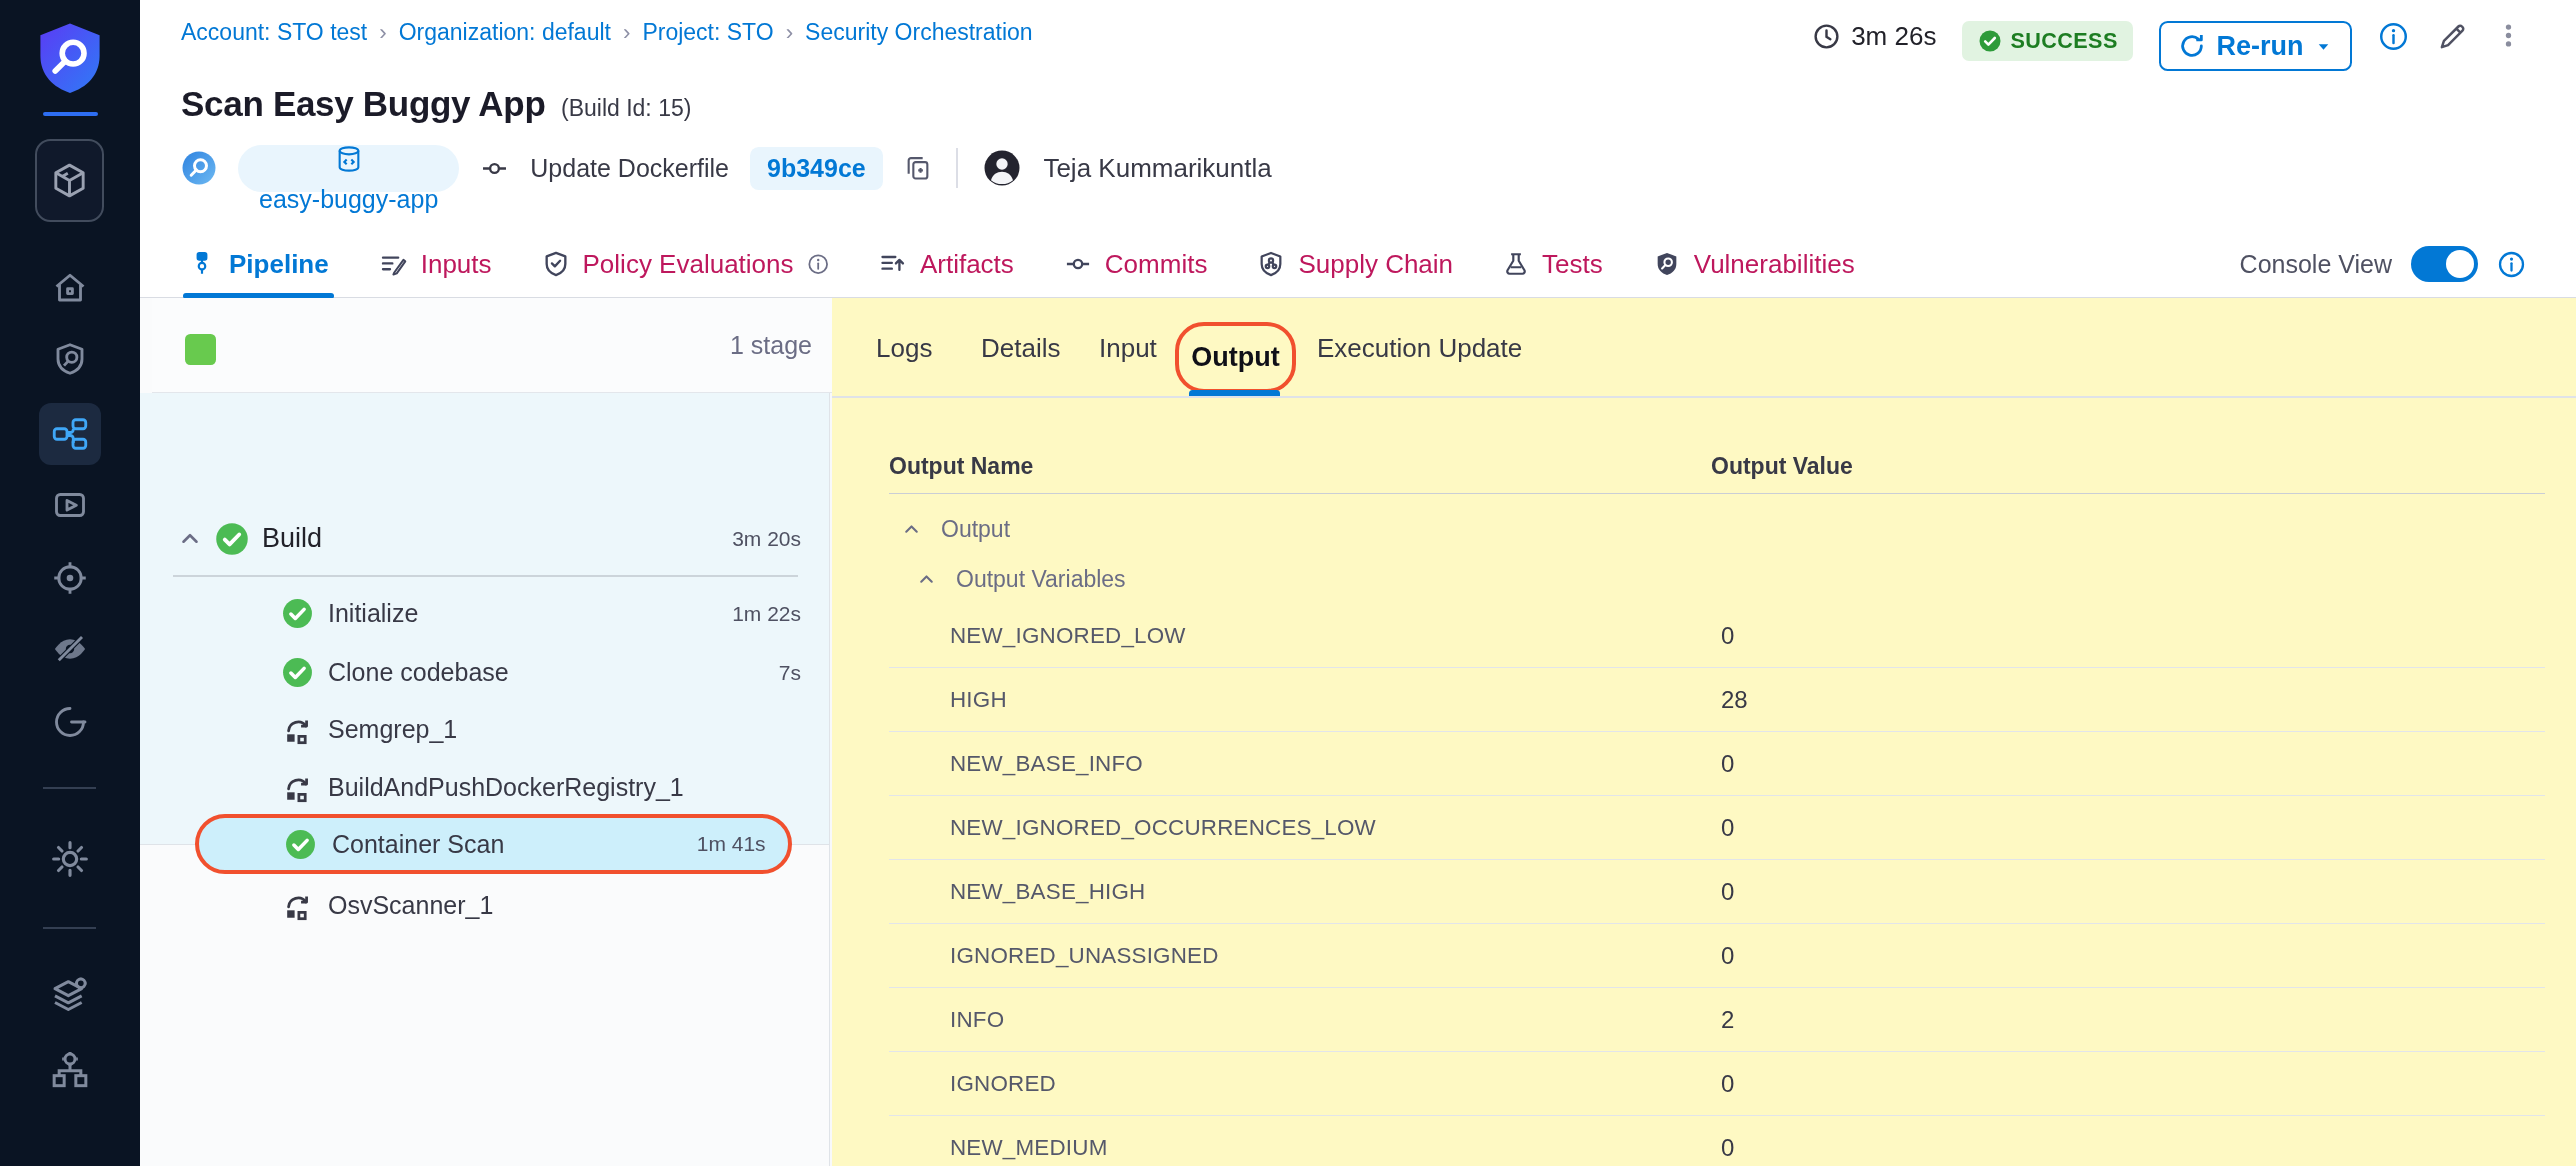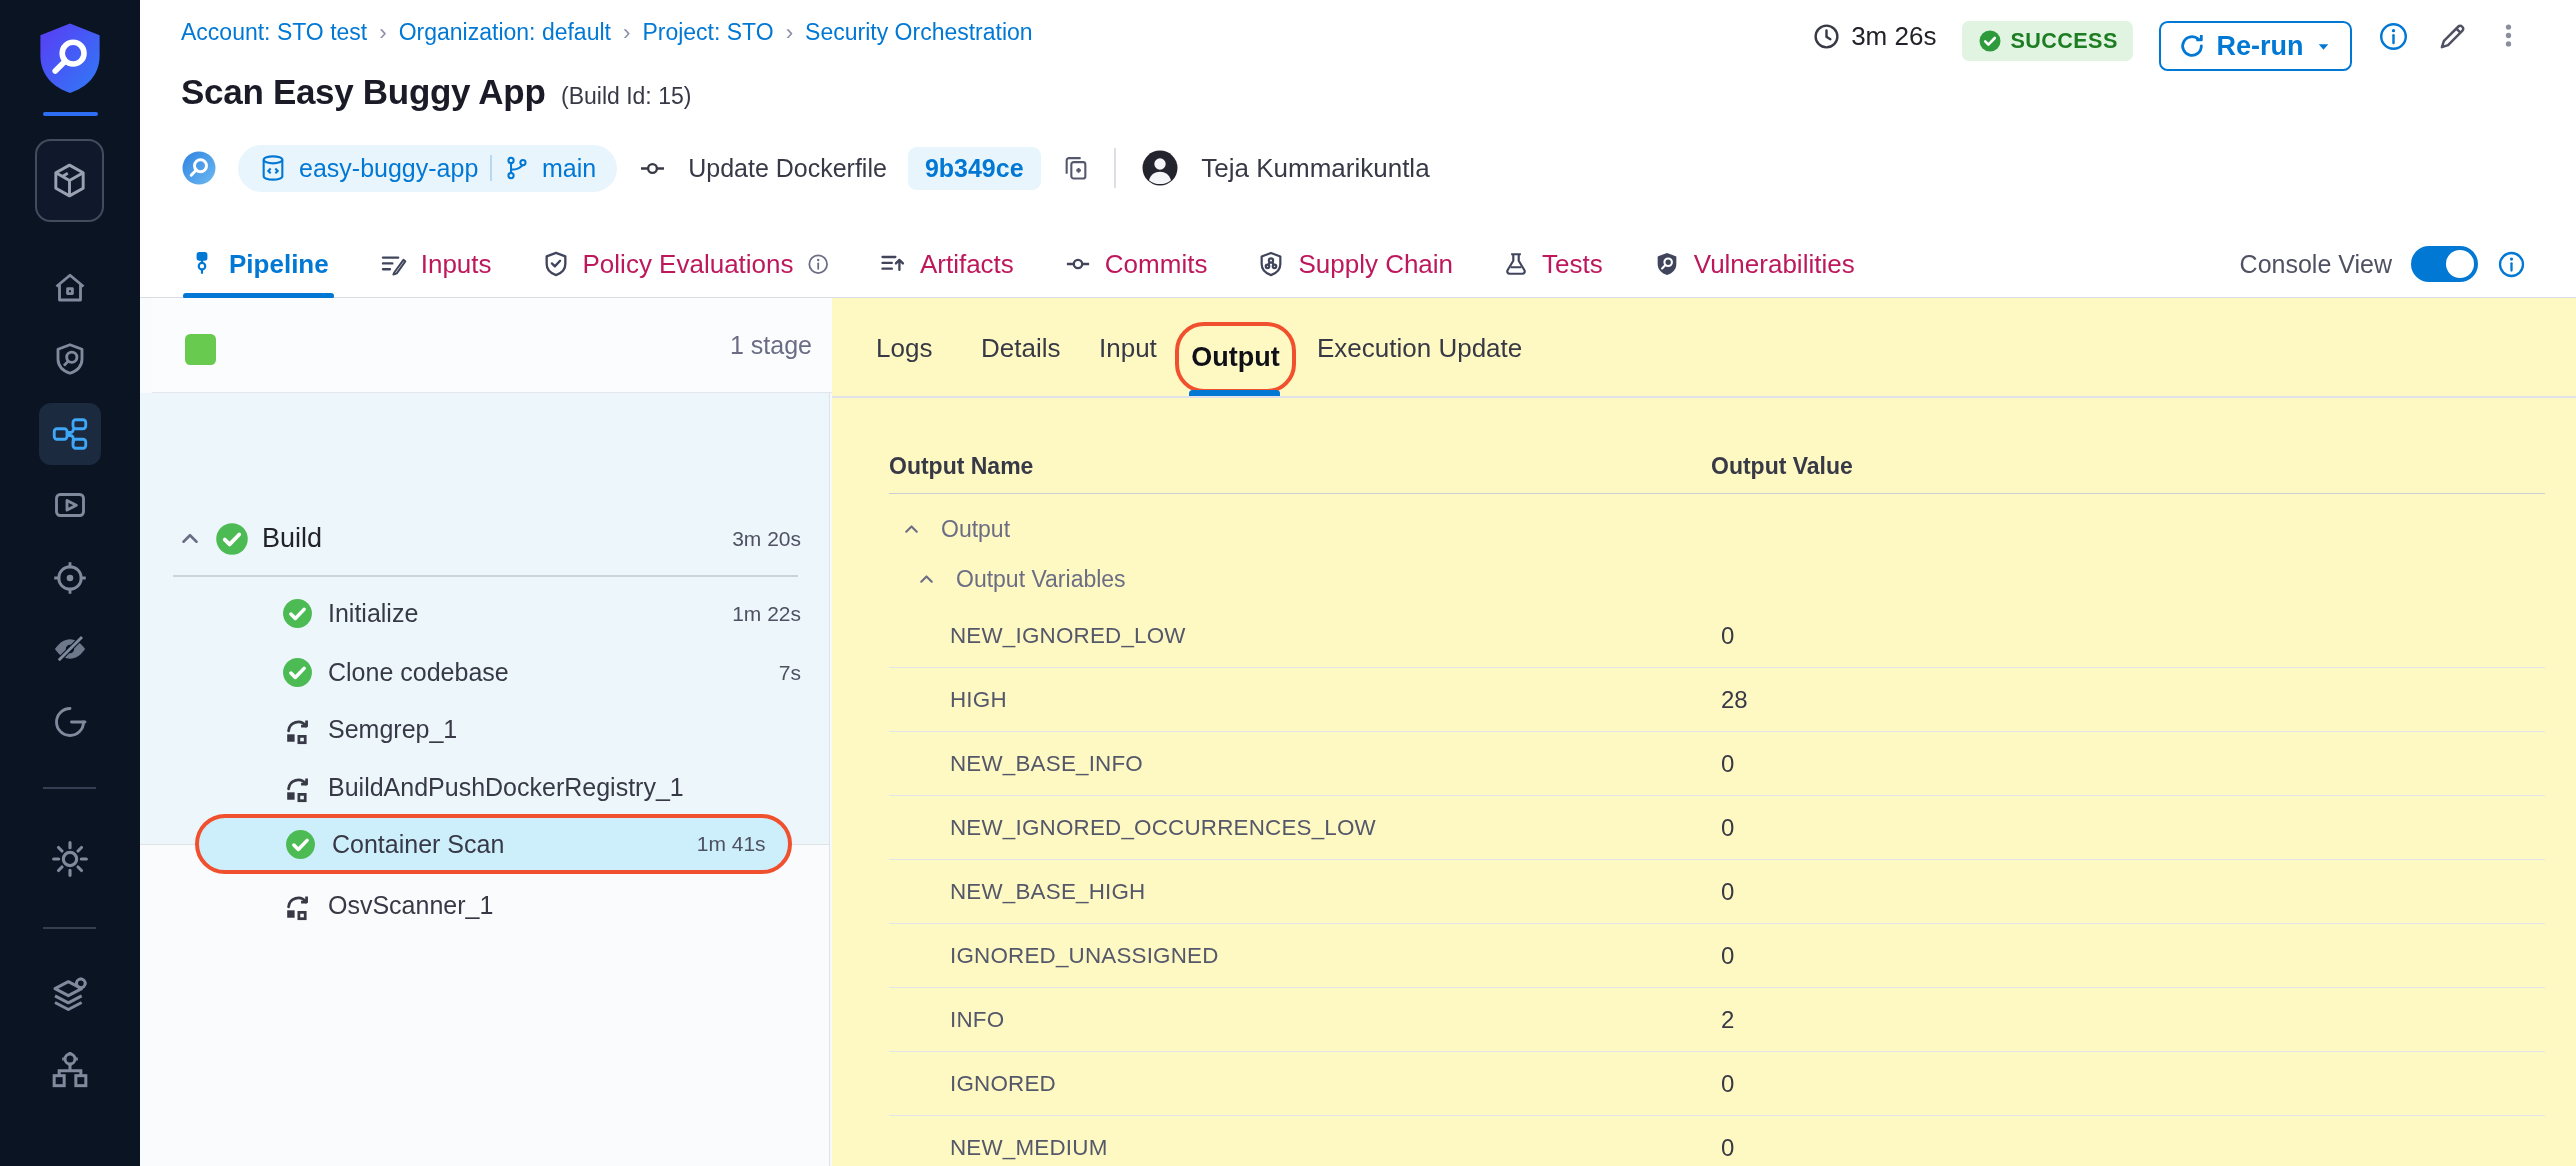--- a/index.html
+++ b/index.html
@@ -14,24 +14,24 @@
   .module-box { position:absolute; left:35px; top:139px; width:69px; height:83px; border:2.6px solid #424c5d; border-radius:15.5px; display:flex; align-items:center; justify-content:center; color:#9aa1b1; background:#10192b; }
   .nav-ic { color:#808a9d; }
   .nav-active-box { position:absolute; left:39px; top:403px; width:62px; height:62px; background:#1c2a40; border-radius:12px; display:flex; align-items:center; justify-content:center; color:#3fa7f7; }
   .side-divider { position:absolute; left:43px; width:53px; height:1.7px; background:#343f52; }
 
   
   .topbar { position:absolute; left:140px; top:0; width:2436px; height:231px; background:#ffffff; }
   .breadcrumb { position:absolute; left:41px; top:19px; font-size:23px; color:#0278d5; display:flex; align-items:center; }
   .crumb-sep { color:#8e90a6; margin:0 12px; font-size:22.4px; }
   .title-row { position:absolute; left:41px; top:72px; display:flex; align-items:baseline; gap:15.5px; }
-  .page-title { font-size:35px; font-weight:700; color:#1b1b28; letter-spacing:-0.3px; }
+  .page-title { font-size:35px; font-weight:700; color:#1b1b28; letter-spacing:-0.3px;margin-top:12px; }
   .build-id { font-size:23px; color:#383946; }
   .meta-row { position:absolute; left:41px; top:143px; height:50px; display:flex; align-items:center; gap:21px; }
-  .pill { display:flex; align-items:center; gap:12px; background:#e9f5fd; border-radius:24px; height:47px; padding:0 21px; }
+  .pill { display:flex; align-items:center; gap:12px; background:#e9f5fd; border-radius:24px; height:47px; padding:0 21px;flex-direction:column; }
   .pill-blue-text { color:#0278d5; font-size:25px; font-weight:500; }
   .pill-div { width:1.7px; height:26px; background:#b7d8ef; }
   .sha-pill { background:#e9f5fd; border-radius:8.6px; height:43px; padding:0 17px; display:flex; align-items:center; color:#0278d5; font-size:25px; font-weight:700; }
   .commit-msg { font-size:25px; color:#383946; }
   .vsep { width:1.7px; height:40px; background:#dcdee6; margin:0 3.5px; }
   .author-name { font-size:26px; color:#383946; }
 
   .top-right { position:absolute; right:53px; top:21px; height:52px; display:flex; align-items:flex-start; gap:26px; }
   .duration { display:flex; align-items:center; gap:10.4px; font-size:26px; color:#22222a; }
   .status-badge { display:flex; align-items:center; gap:8.6px; background:#e1f3e1; color:#1d7d22; font-size:21.6px; font-weight:700; letter-spacing:0.4px; height:40px; border-radius:7px; padding:0 15.5px; }

